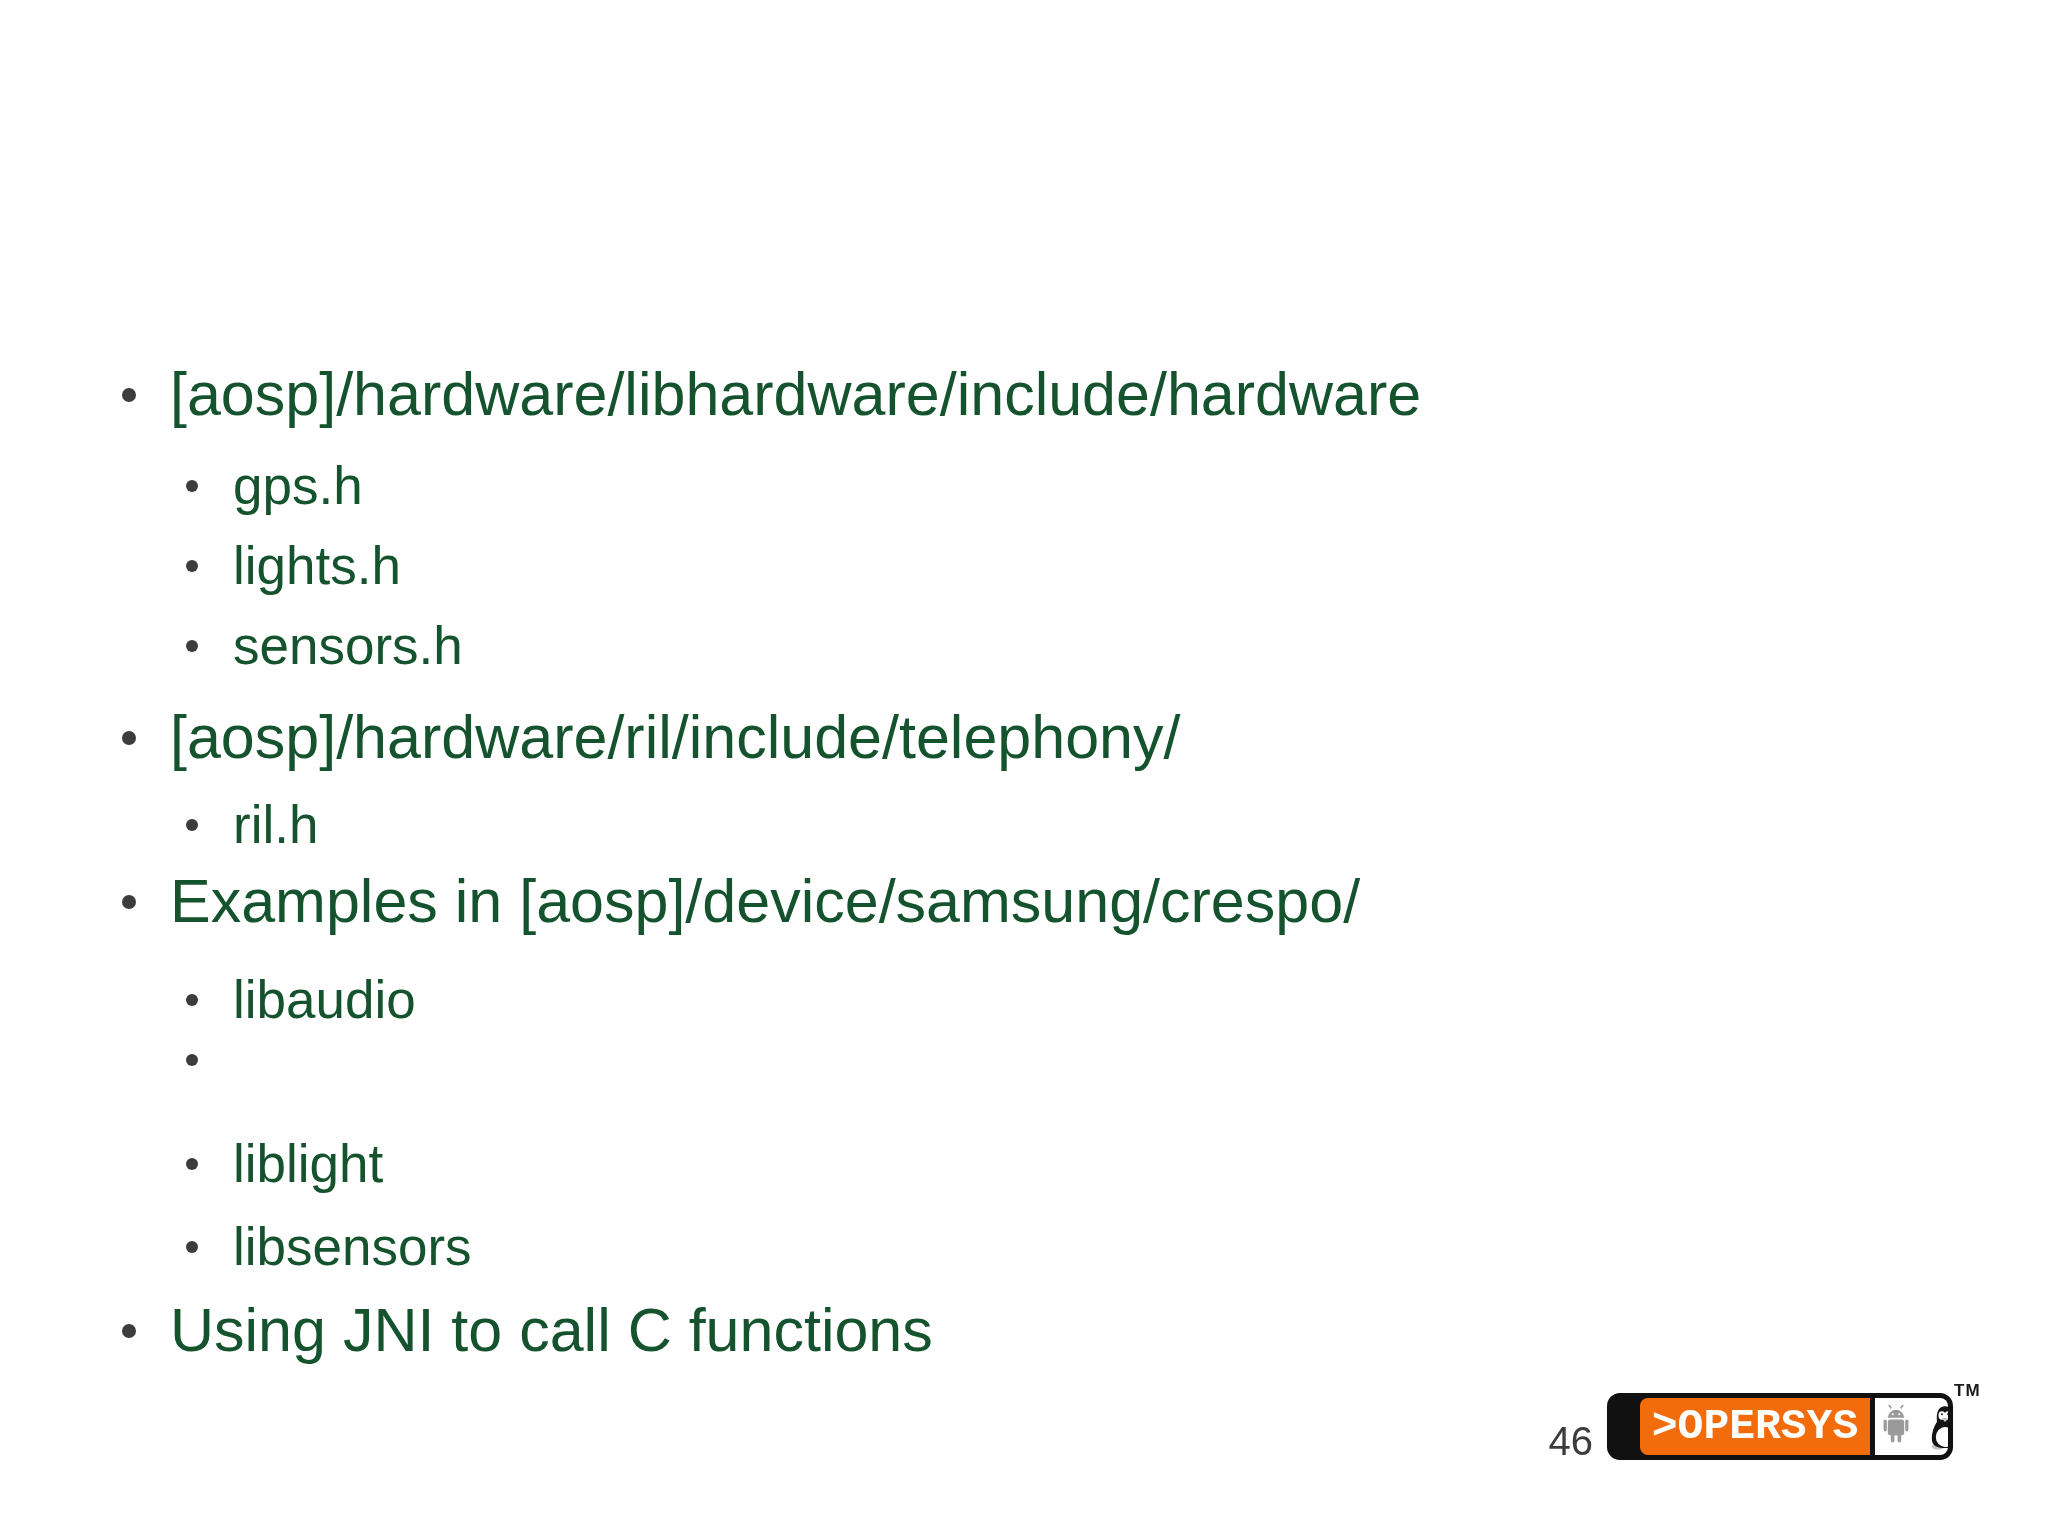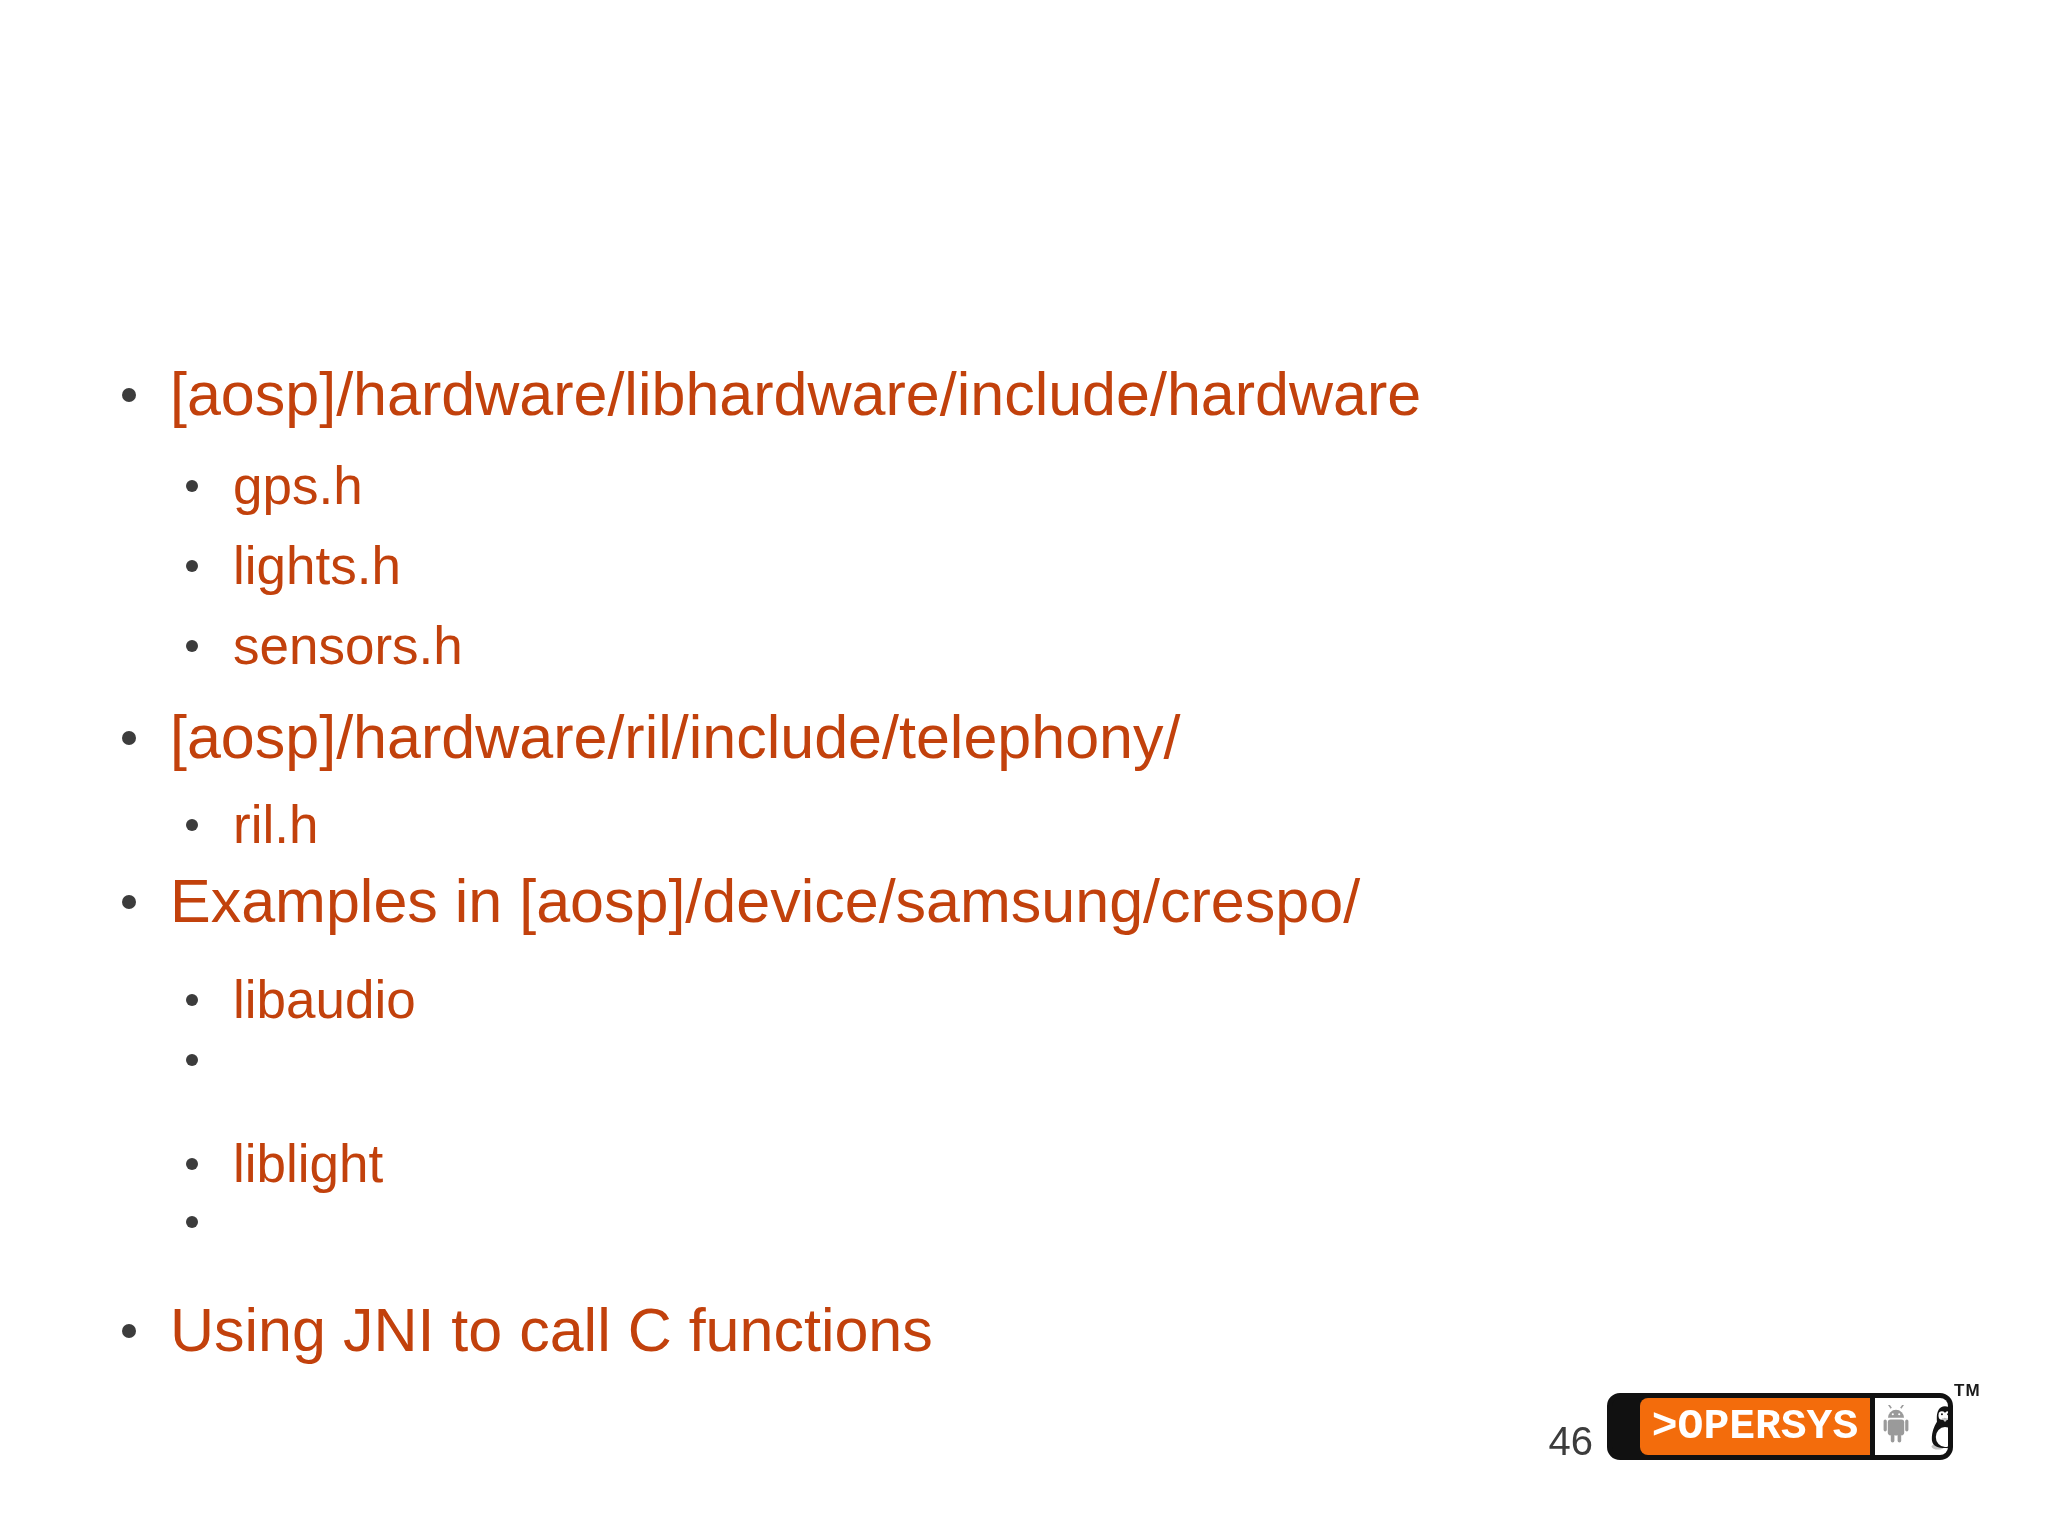--- a/index.html
+++ b/index.html
@@ -13,21 +13,21 @@
     width: 2048px;
     height: 1535px;
     background: #ffffff;
     overflow: hidden;
   }
   .row {
     position: absolute;
     display: flex;
     align-items: center;
     white-space: nowrap;
-    color: #c2410c;
+    color: #14532d;
   }
   .row.l1 {
     left: 122px;
     font-size: 61px;
     line-height: 71px;
   }
   .row.l2 {
     left: 186px;
     font-size: 53px;
     line-height: 62px;
@@ -144,20 +144,21 @@
     </div>
     <div class="row l2" style="top:1054px">
       <span class="dot"></span>
     </div>
     <div class="row l2" style="top:1133px">
       <span class="dot"></span>
       <span>liblight</span>
     </div>
     <div class="row l2" style="top:1216px">
       <span class="dot"></span>
+      <span>libsensors</span>
     </div>
     <div class="row l1" style="top:1295px">
       <span class="dot"></span>
       <span>Using JNI to call C functions</span>
     </div>
   </div>
 
   <div class="page-number">46</div>
 
   <div class="logo">

